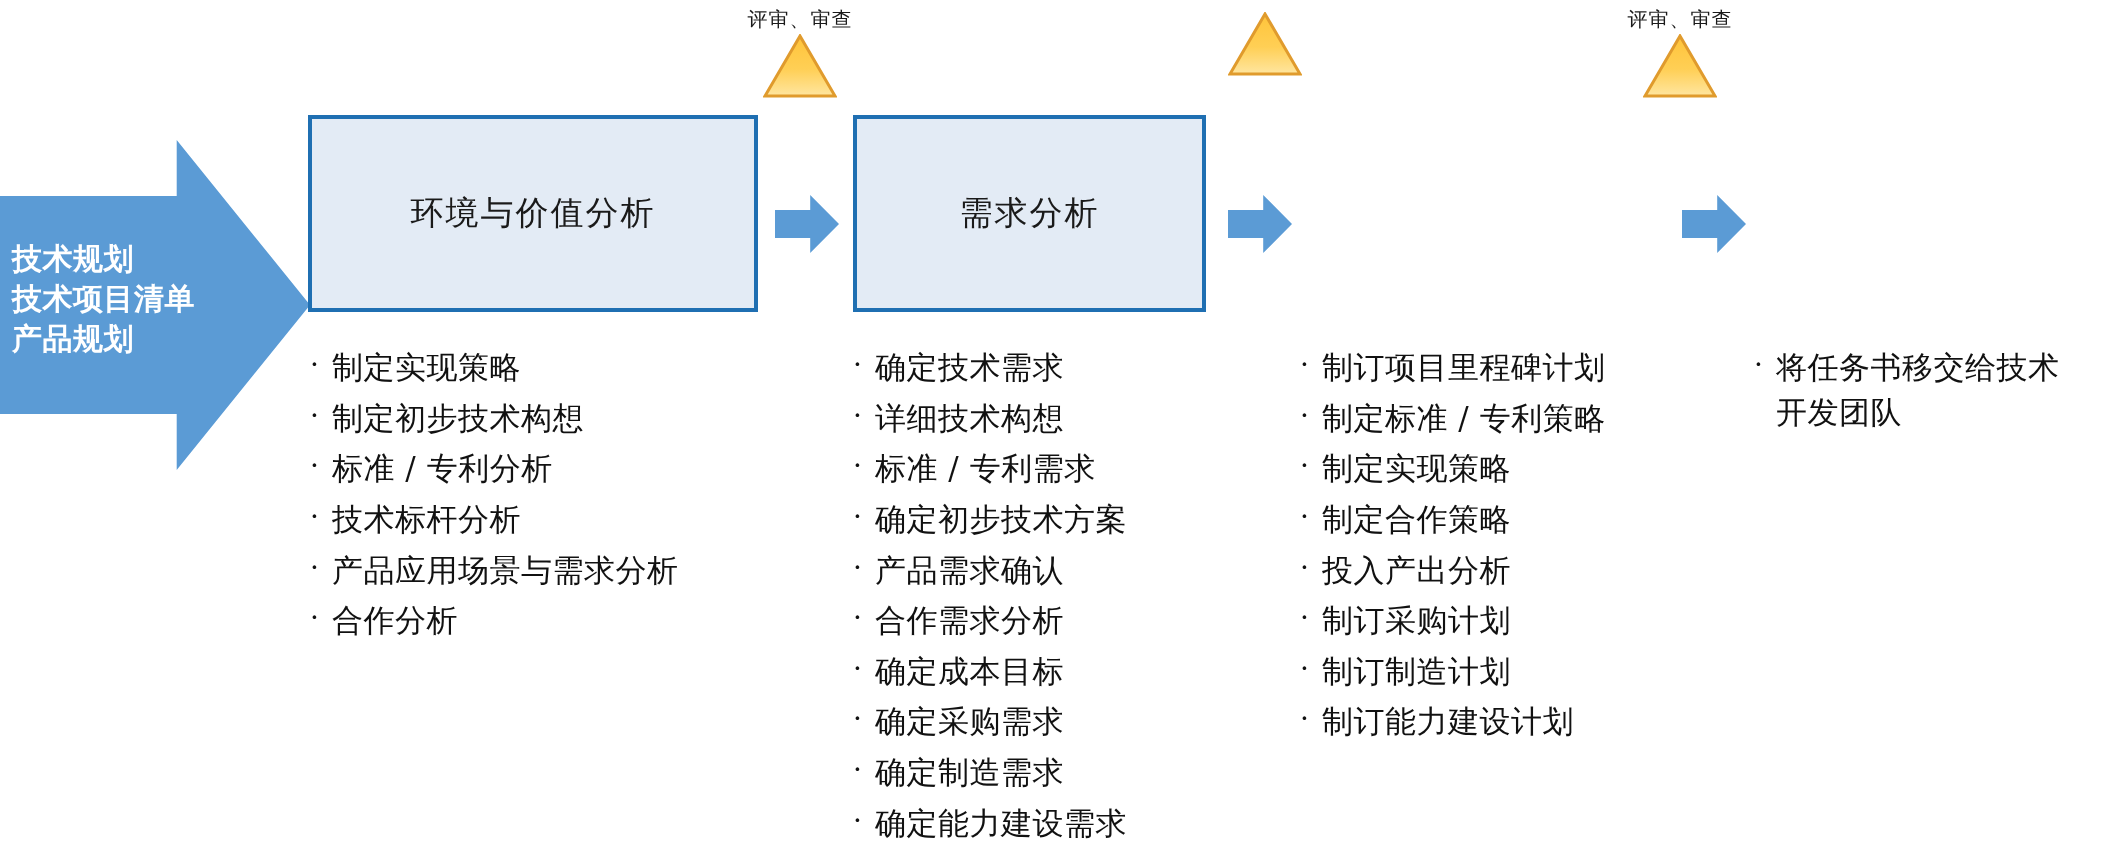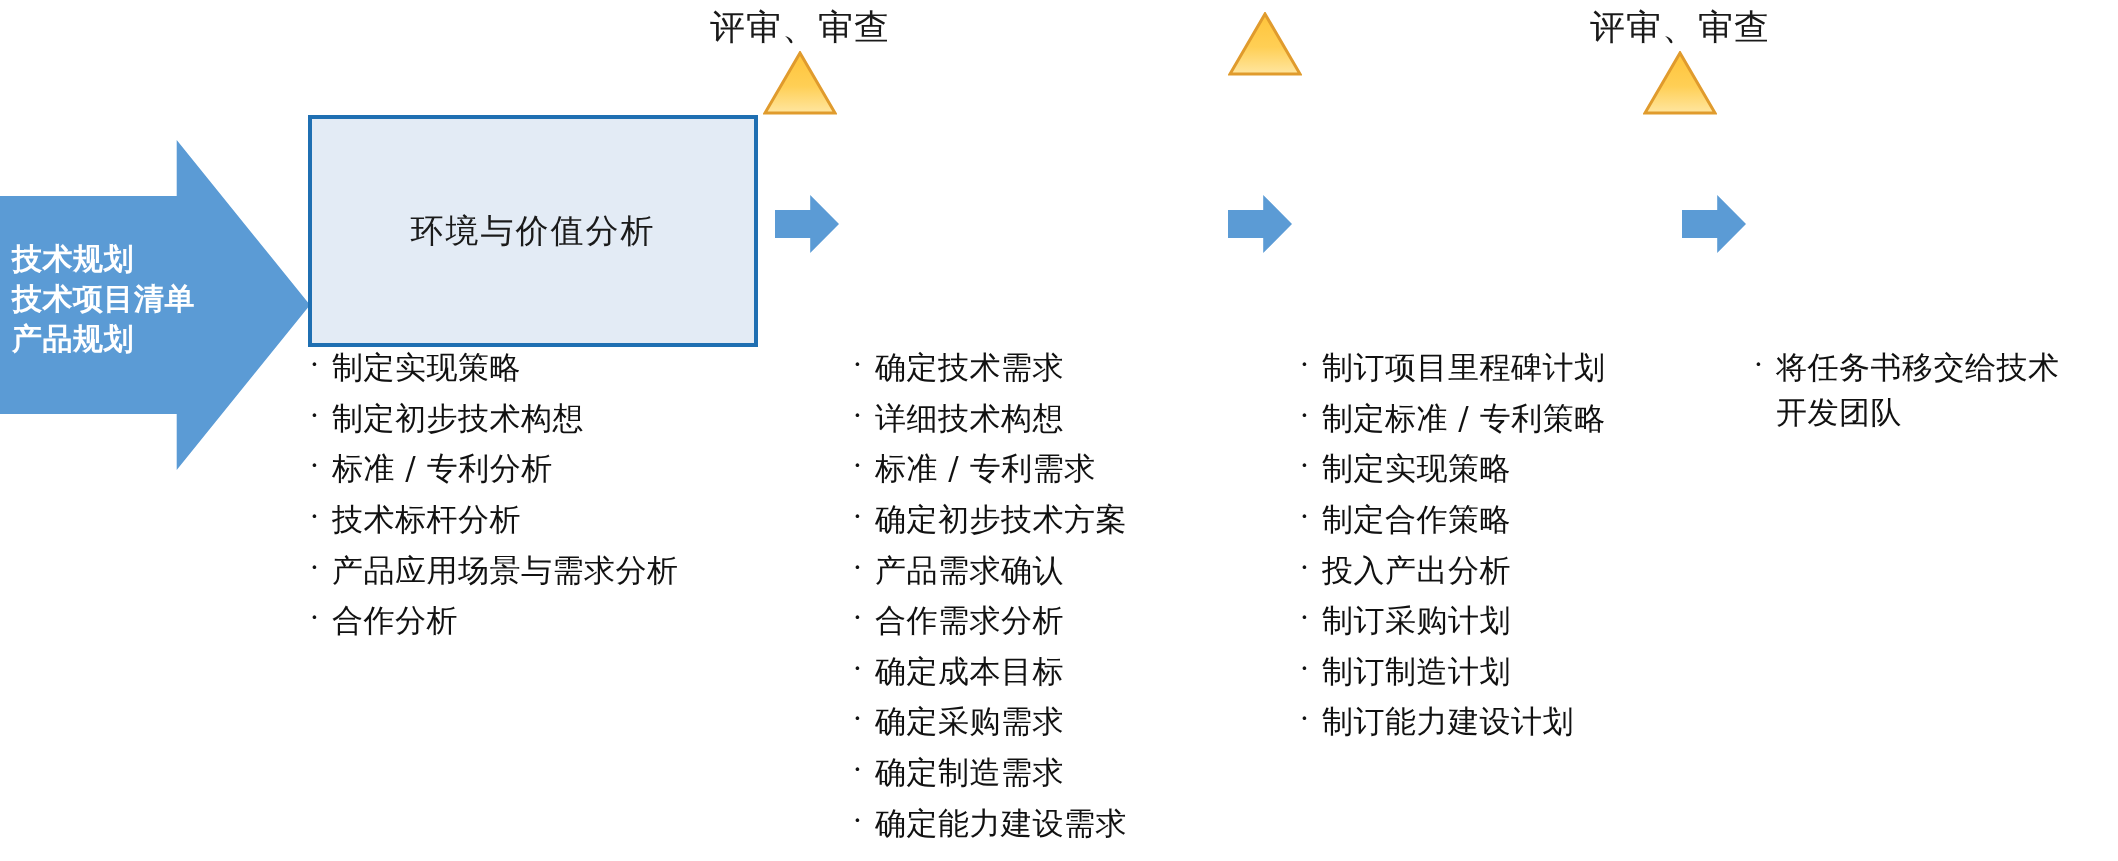--- a/index.html
+++ b/index.html
@@ -34,21 +34,21 @@
     font-size:30px;
     line-height:1.32;
     letter-spacing:0.5px;
   }
   .left-arrow .label div{white-space:nowrap;}
 
   
   .phase-box{
     position:absolute;
     top:115px;
-    height:232px;
+    height:197px;
     background:#E3EBF5;
     border:4px solid #1F6FB2;
     box-sizing:border-box;
     display:flex;
     align-items:center;
     justify-content:center;
   }
   .phase-box .title{
     font-size:33px;
     color:#1a1a1a;
@@ -65,21 +65,21 @@
   .connector .shape{
     width:100%;height:100%;
     background:#5B9BD5;
     -webkit-clip-path: polygon(0% 26%, 55% 26%, 55% 0%, 100% 50%, 55% 100%, 55% 74%, 0% 74%);
     clip-path: polygon(0% 26%, 55% 26%, 55% 0%, 100% 50%, 55% 100%, 55% 74%, 0% 74%);
   }
 
   
   .milestone{position:absolute;top:8px;text-align:center;width:240px;}
   .milestone .ms-label{
-    font-size:35px;
+    font-size:20px;
     color:#1a1a1a;
     letter-spacing:1px;
     white-space:nowrap;
     line-height:1.1;
   }
   .milestone .tri-wrap{
     margin:4px auto 0 auto;
     width:74px;height:64px;
     position:relative;
   }
@@ -175,20 +175,23 @@
   </div>
 
   <div class="phase-box" style="left:308px;width:450px;">
     <span class="title">环境与价值分析</span>
   </div>
 
   <div class="connector" style="left:775px;">
     <div class="shape"></div>
   </div>
 
+  <div class="phase-box" style="left:853px;width:353px;">
+    <span class="title">需求分析</span>
+  </div>
 
   <div class="connector" style="left:1228px;">
     <div class="shape"></div>
   </div>
 
 
   <div class="connector" style="left:1682px;">
     <div class="shape"></div>
   </div>
 

